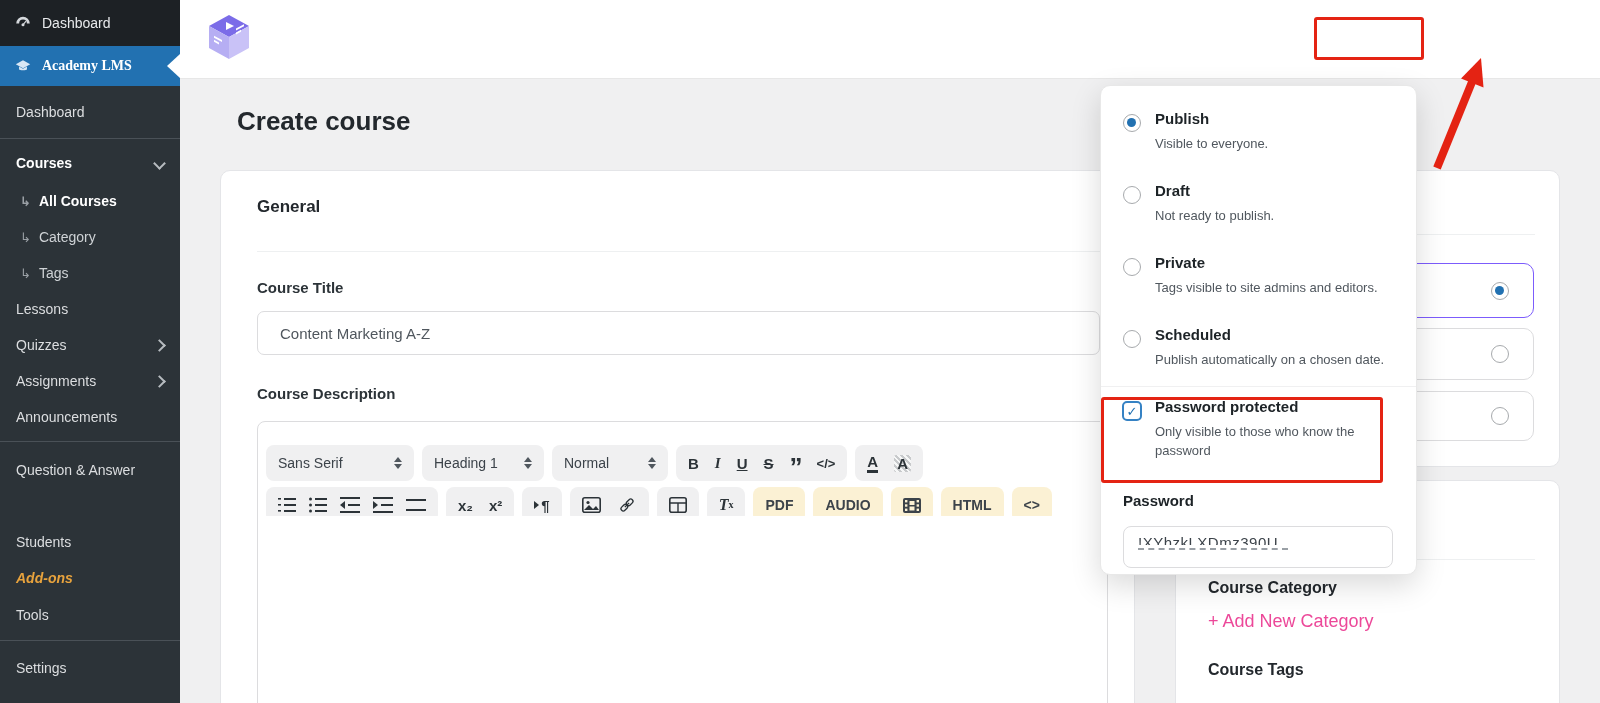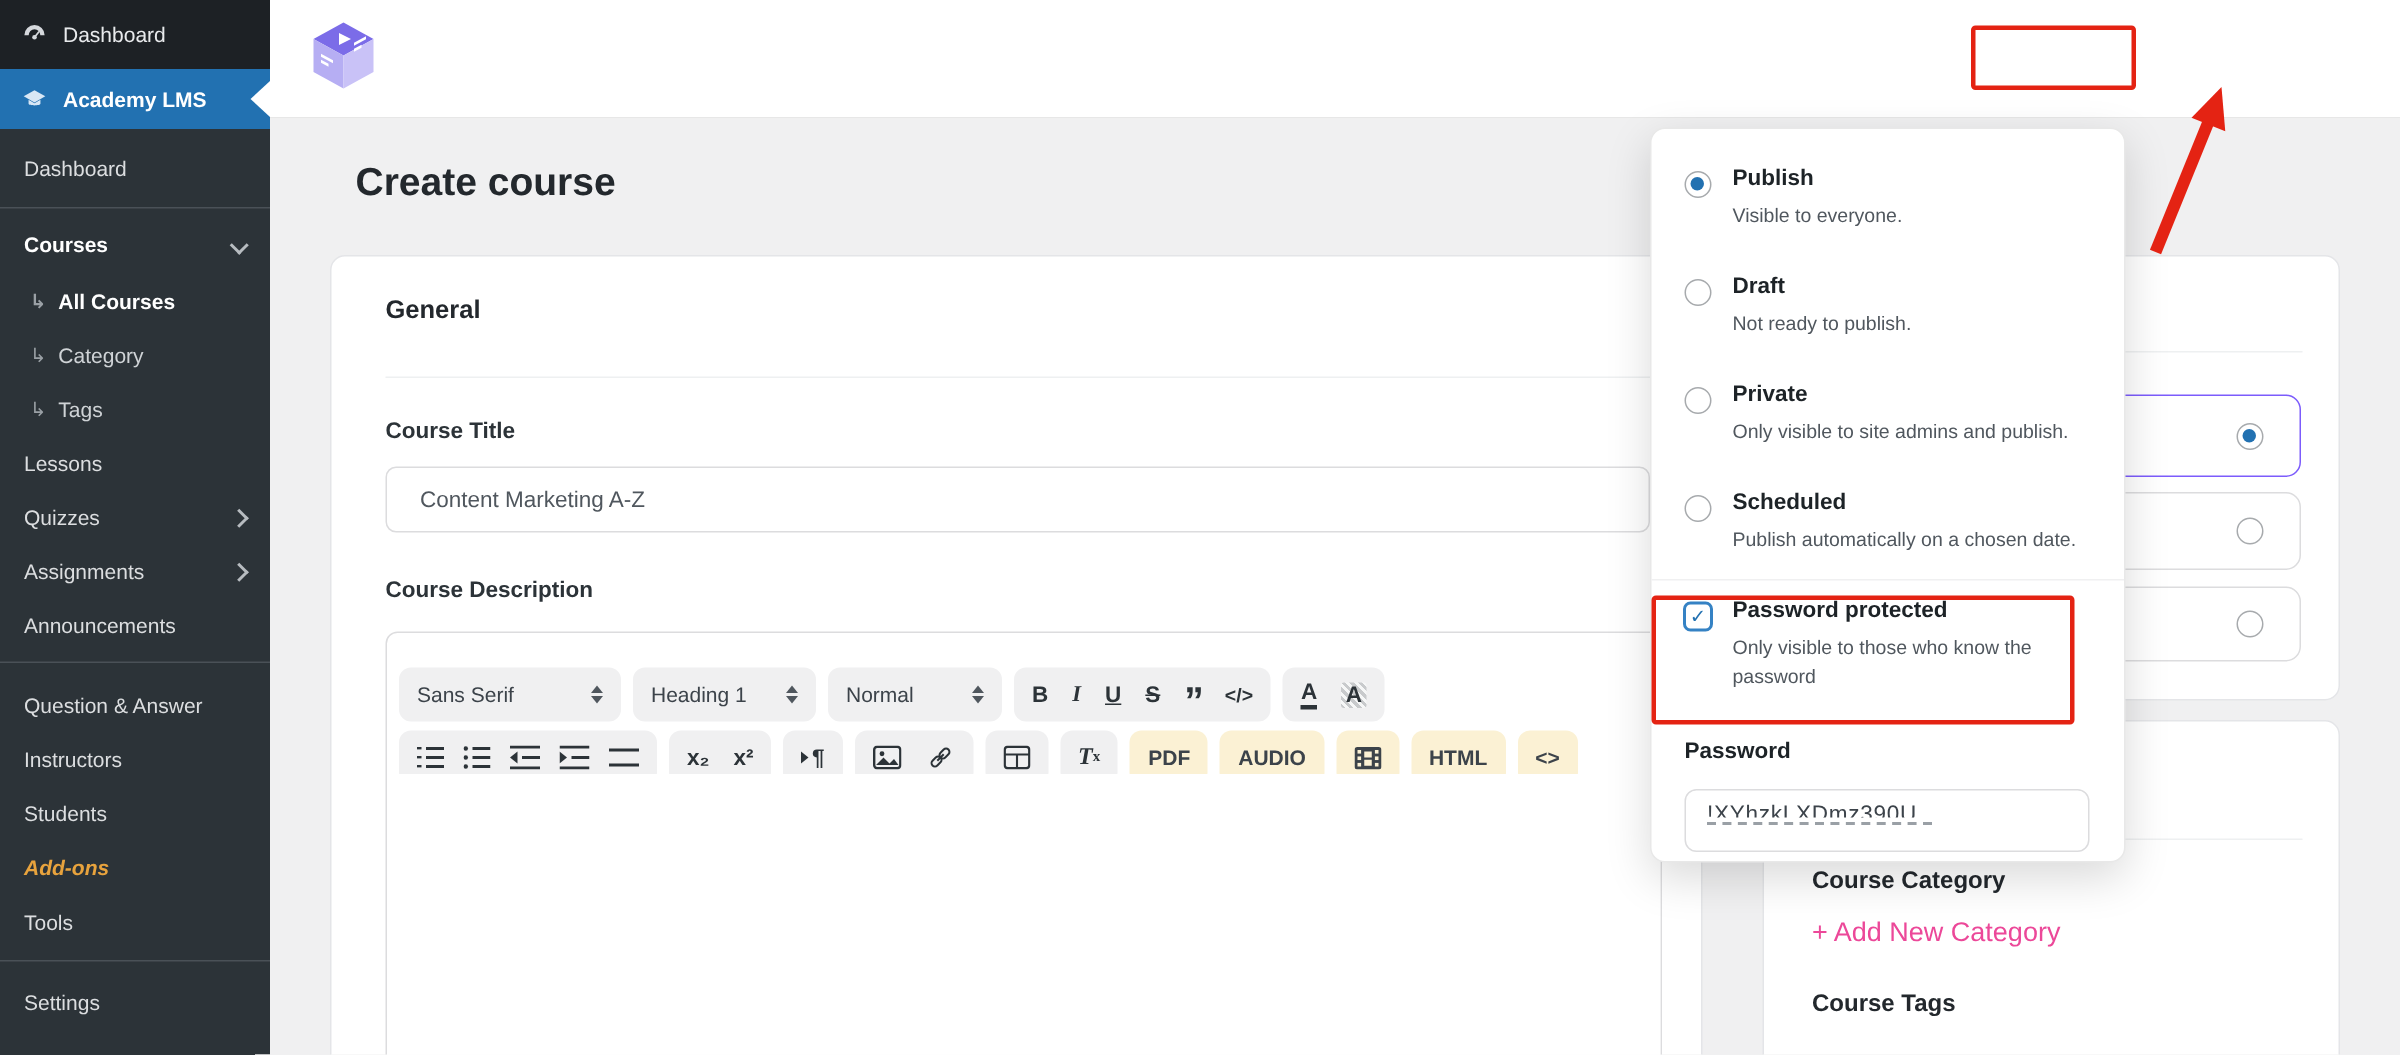--- a/index.html
+++ b/index.html
@@ -1,21 +1,21 @@
 <!DOCTYPE html>
 <html><head>
 <meta charset="utf-8">
 <style>
   html,body{margin:0;padding:0;width:1600px;height:703px;overflow:hidden;
     font-family:"Liberation Sans","DejaVu Sans",sans-serif;background:#f0f0f1;position:relative;}
   .abs{position:absolute;}
   
   #sidebar{left:0;top:0;width:180px;height:703px;background:#2c3338;z-index:4;}
   .sb-top{left:0;top:0;width:180px;height:46px;background:#1d2125;display:flex;align-items:center;gap:10px;padding-left:14px;box-sizing:border-box;color:#e8eaec;font-size:14px;}
-  .sb-app{left:0;top:46px;width:180px;height:40px;background:#2271b1;display:flex;align-items:center;gap:10px;padding-left:14px;box-sizing:border-box;color:#fff;font-size:14px;font-weight:600;}
+  .sb-app{left:0;top:46px;width:180px;height:40px;background:#2271b1;display:flex;align-items:center;gap:10px;padding-left:14px;box-sizing:border-box;color:#fff;font-size:14px;font-weight:600;font-family:Liberation Serif, serif;}
   .sb-notch{left:167px;top:54px;width:0;height:0;border-top:12px solid transparent;border-bottom:12px solid transparent;border-right:13px solid #fff;z-index:6;}
   .sb-item{left:0;width:180px;height:36px;display:flex;align-items:center;padding-left:16px;box-sizing:border-box;color:#dcdee0;font-size:14px;cursor:pointer;}
   .sb-item.bold{font-weight:700;color:#fff;}
   .sb-item.sub{padding-left:20px;color:#cfd3d6;}
   .sb-item.sub .sub-glyph{color:#9aa0a5;margin-right:8px;font-size:13px;}
   .sb-item.sub.active{color:#fff;font-weight:700;}
   .sb-item.accent{color:#e8a33d;font-weight:600;font-style:italic;}
   .sb-div{left:0;width:180px;height:1px;background:#4a5157;}
   .chev{display:inline-block;width:7px;height:7px;border-right:2px solid #b7bcc0;border-bottom:2px solid #b7bcc0;}
   .chev.down{transform:rotate(45deg);}
@@ -131,23 +131,20 @@
       <span>Announcements</span>
     </div>
   <div class="abs sb-item" style="top:363px">
       <span>Assignments</span>
       <span class="chev right sb-chev"></span>
     </div>
   <div class="abs sb-div" style="top:441px"></div>
   <div class="abs sb-item" style="top:452px">
       <span>Question &amp; Answer</span>
     </div>
-  <div class="abs sb-item" style="top:488px">
-      <span>Instructors</span>
-    </div>
   <div class="abs sb-item" style="top:524px">
       <span>Students</span>
     </div>
   <div class="abs sb-item accent" style="top:560px">
       <span>Add-ons</span>
     </div>
   <div class="abs sb-item" style="top:597px">
       <span>Tools</span>
     </div>
   <div class="abs sb-div" style="top:640px"></div>
@@ -357,21 +354,21 @@
   <span class="radio sel dd-radio" style="top:28px"></span>
   <div class="dd-label" style="top:24px">Publish</div>
   <div class="dd-desc" style="top:48px">Visible to everyone.</div>
 
   <span class="radio dd-radio" style="top:100px"></span>
   <div class="dd-label" style="top:96px">Draft</div>
   <div class="dd-desc" style="top:120px">Not ready to publish.</div>
 
   <span class="radio dd-radio" style="top:172px"></span>
   <div class="dd-label" style="top:168px">Private</div>
-  <div class="dd-desc" style="top:192px">Only visible to site admins and publish.</div>
+  <div class="dd-desc" style="top:192px">Tags visible to site admins and editors.</div>
 
   <span class="radio dd-radio" style="top:244px"></span>
   <div class="dd-label" style="top:240px">Scheduled</div>
   <div class="dd-desc" style="top:264px">Publish automatically on a chosen date.</div>
 
   <div class="dd-div" style="top:300px"></div>
 
   <span class="checkbox" style="top:315px">✓</span>
   <div class="dd-label" style="top:312px">Password protected</div>
   <div class="dd-desc" style="top:336px;width:238px">Only visible to those who know the password</div>

